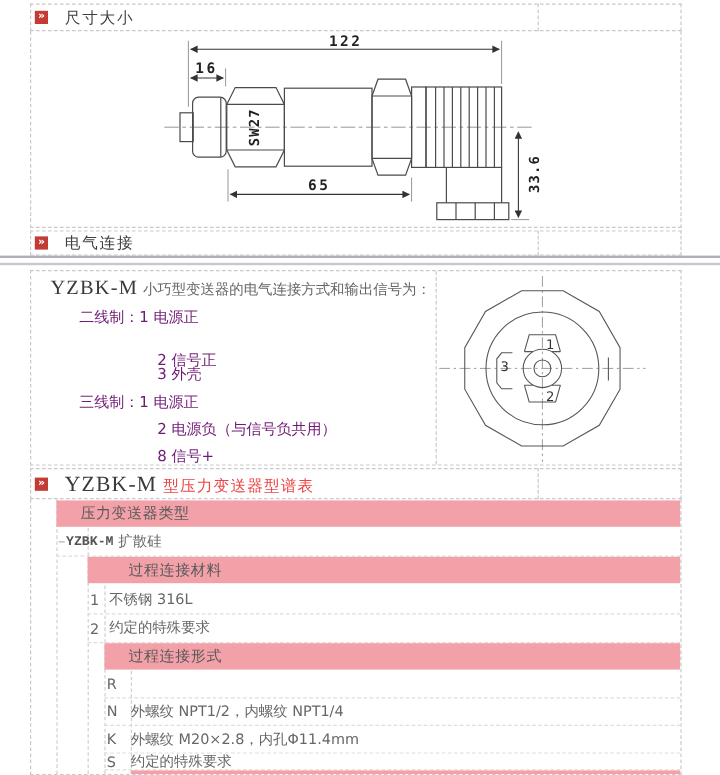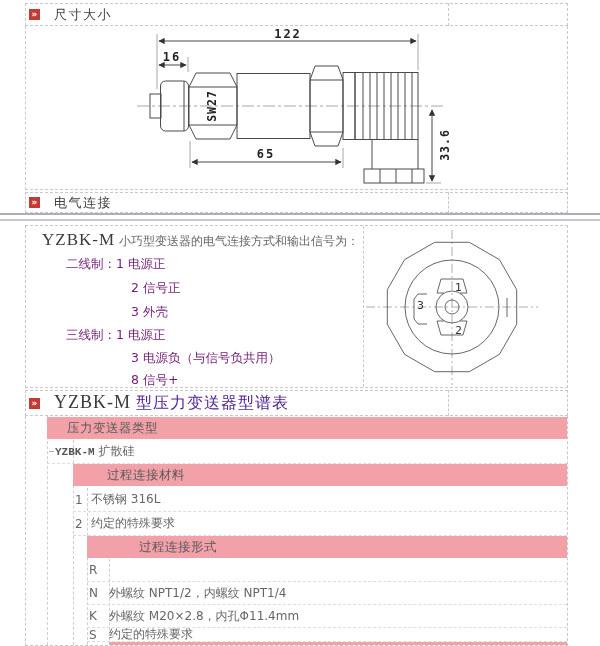--- a/index.html
+++ b/index.html
@@ -9,42 +9,42 @@
     font-size:12px;
   }
   .dashedbox{position:absolute;box-sizing:border-box;border:1px dashed #c9c9c9;}
   
   .sec-hdr{display:flex;align-items:center;background:#fff;}
   .hdr-div{position:absolute;left:422px;top:-1px;bottom:-1px;border-left:1px dashed #c9c9c9;}
   .marker{flex:none;width:11px;height:11px;margin-left:3px;background:#c23b35;color:#fff;
     font-size:9px;line-height:10px;text-align:center;font-weight:bold;}
   .hdr-title{margin-left:14px;font-size:13px;color:#3f3f3f;letter-spacing:1.5px;}
   .serif-model{font-family:"Liberation Serif",serif;font-size:18px;color:#3a3a3a;letter-spacing:1px;}
-  .hdr-rest{font-size:16px;color:#4c1d95;letter-spacing:1px;margin-left:5px;}
+  .hdr-rest{font-size:13px;color:#ef4444;letter-spacing:1px;margin-left:5px;}
   #hdr1{left:25px;top:3px;width:543px;height:23px;}
   #drawbox{left:25px;top:26px;width:543px;height:164px;border-top:none;}
   #hdr2{left:25px;top:192px;width:543px;height:21px;}
   #hr2{position:absolute;left:0;top:213px;width:600px;height:8px;box-sizing:border-box;
     border-top:2px solid #aeaeb6;border-bottom:2px solid #c7c7cd;}
   #elecbox{left:25px;top:225px;width:543px;height:163px;}
   #elec-divider{position:absolute;left:337px;top:0;bottom:0;border-left:1px dashed #c9c9c9;}
   #hdr3{left:25px;top:390px;width:543px;height:26px;}
   #spectable{left:25px;top:416px;width:543px;height:230px;border-top:none;overflow:hidden;}
 
   
   .intro-line{position:absolute;left:16px;top:4px;white-space:nowrap;color:#666;}
   .intro-line .serif-model{font-size:17px;margin-right:4px;}
   .wline{position:absolute;white-space:nowrap;color:#701a75;font-size:12.5px;}
   .ind0{left:40px;}
   .ind1{left:105px;}
 
   
   .vguide{position:absolute;border-left:1px dashed #cfcfcf;bottom:0;}
   .trow{position:absolute;right:0;box-sizing:border-box;}
-  .lvl1{left:21px;} .lvl2{left:47px;padding-left:14px;} .lvl3{left:61px;padding-left:32px;} .lvl4{left:83px;}
+  .lvl1{left:21px;} .lvl2{left:47px;padding-left:14px;} .lvl3{left:61px;} .lvl4{left:83px;}
   .cat{height:22px;background:#f3a1a9;display:flex;align-items:center;}
   .cat-label{margin-left:20px;color:#5a5a5a;font-size:12.5px;letter-spacing:0.5px;}
   .item{display:flex;align-items:center;border-bottom:1px dashed #ddd;padding-left:2px;color:#666;}
   .code{flex:none;color:#666;}
   .lvl2.item .code{width:16px;}
   .lvl3.item .code{width:20px;}
   .treetick{flex:none;display:inline-block;width:5px;border-top:1px dashed #b5b5b5;margin-right:1px;}
   .model-sm{font-family:"Liberation Mono",monospace;font-weight:bold;font-size:11px;color:#555;margin-right:4px;}
 
   svg text{fill:#222;}
@@ -117,24 +117,24 @@
   <span class="hdr-div"></span>
 </div>
 
 <div id="hr2"></div>
 
 <div id="elecbox" class="dashedbox">
   <div class="intro-line">
     <span class="serif-model">YZBK-M</span><span>小巧型变送器的电气连接方式和输出信号为：</span>
   </div>
   <div class="wline ind0" style="top:30px">二线制：1 电源正</div>
-  <div class="wline ind1" style="top:54px">2 信号正</div>
+  <div class="wline ind1" style="top:66px">2 信号正</div>
   <div class="wline ind1" style="top:78px">3 外壳</div>
   <div class="wline ind0" style="top:101px">三线制：1 电源正</div>
-  <div class="wline ind1" style="top:124px">3 电源负（与信号负共用）</div>
+  <div class="wline ind1" style="top:124px">2 电源负（与信号负共用）</div>
   <div class="wline ind1" style="top:146px">8 信号+</div>
 
   <div id="elec-divider"></div>
 
   <svg style="position:absolute;left:337px;top:0" width="204" height="161" viewBox="363 226 204 161">
 
     <g stroke="#999" stroke-width="0.8" stroke-dasharray="9 3 2 3" fill="none">
       <path d="M366,307 H538"></path>
       <path d="M452,230 V385"></path>
     </g>

